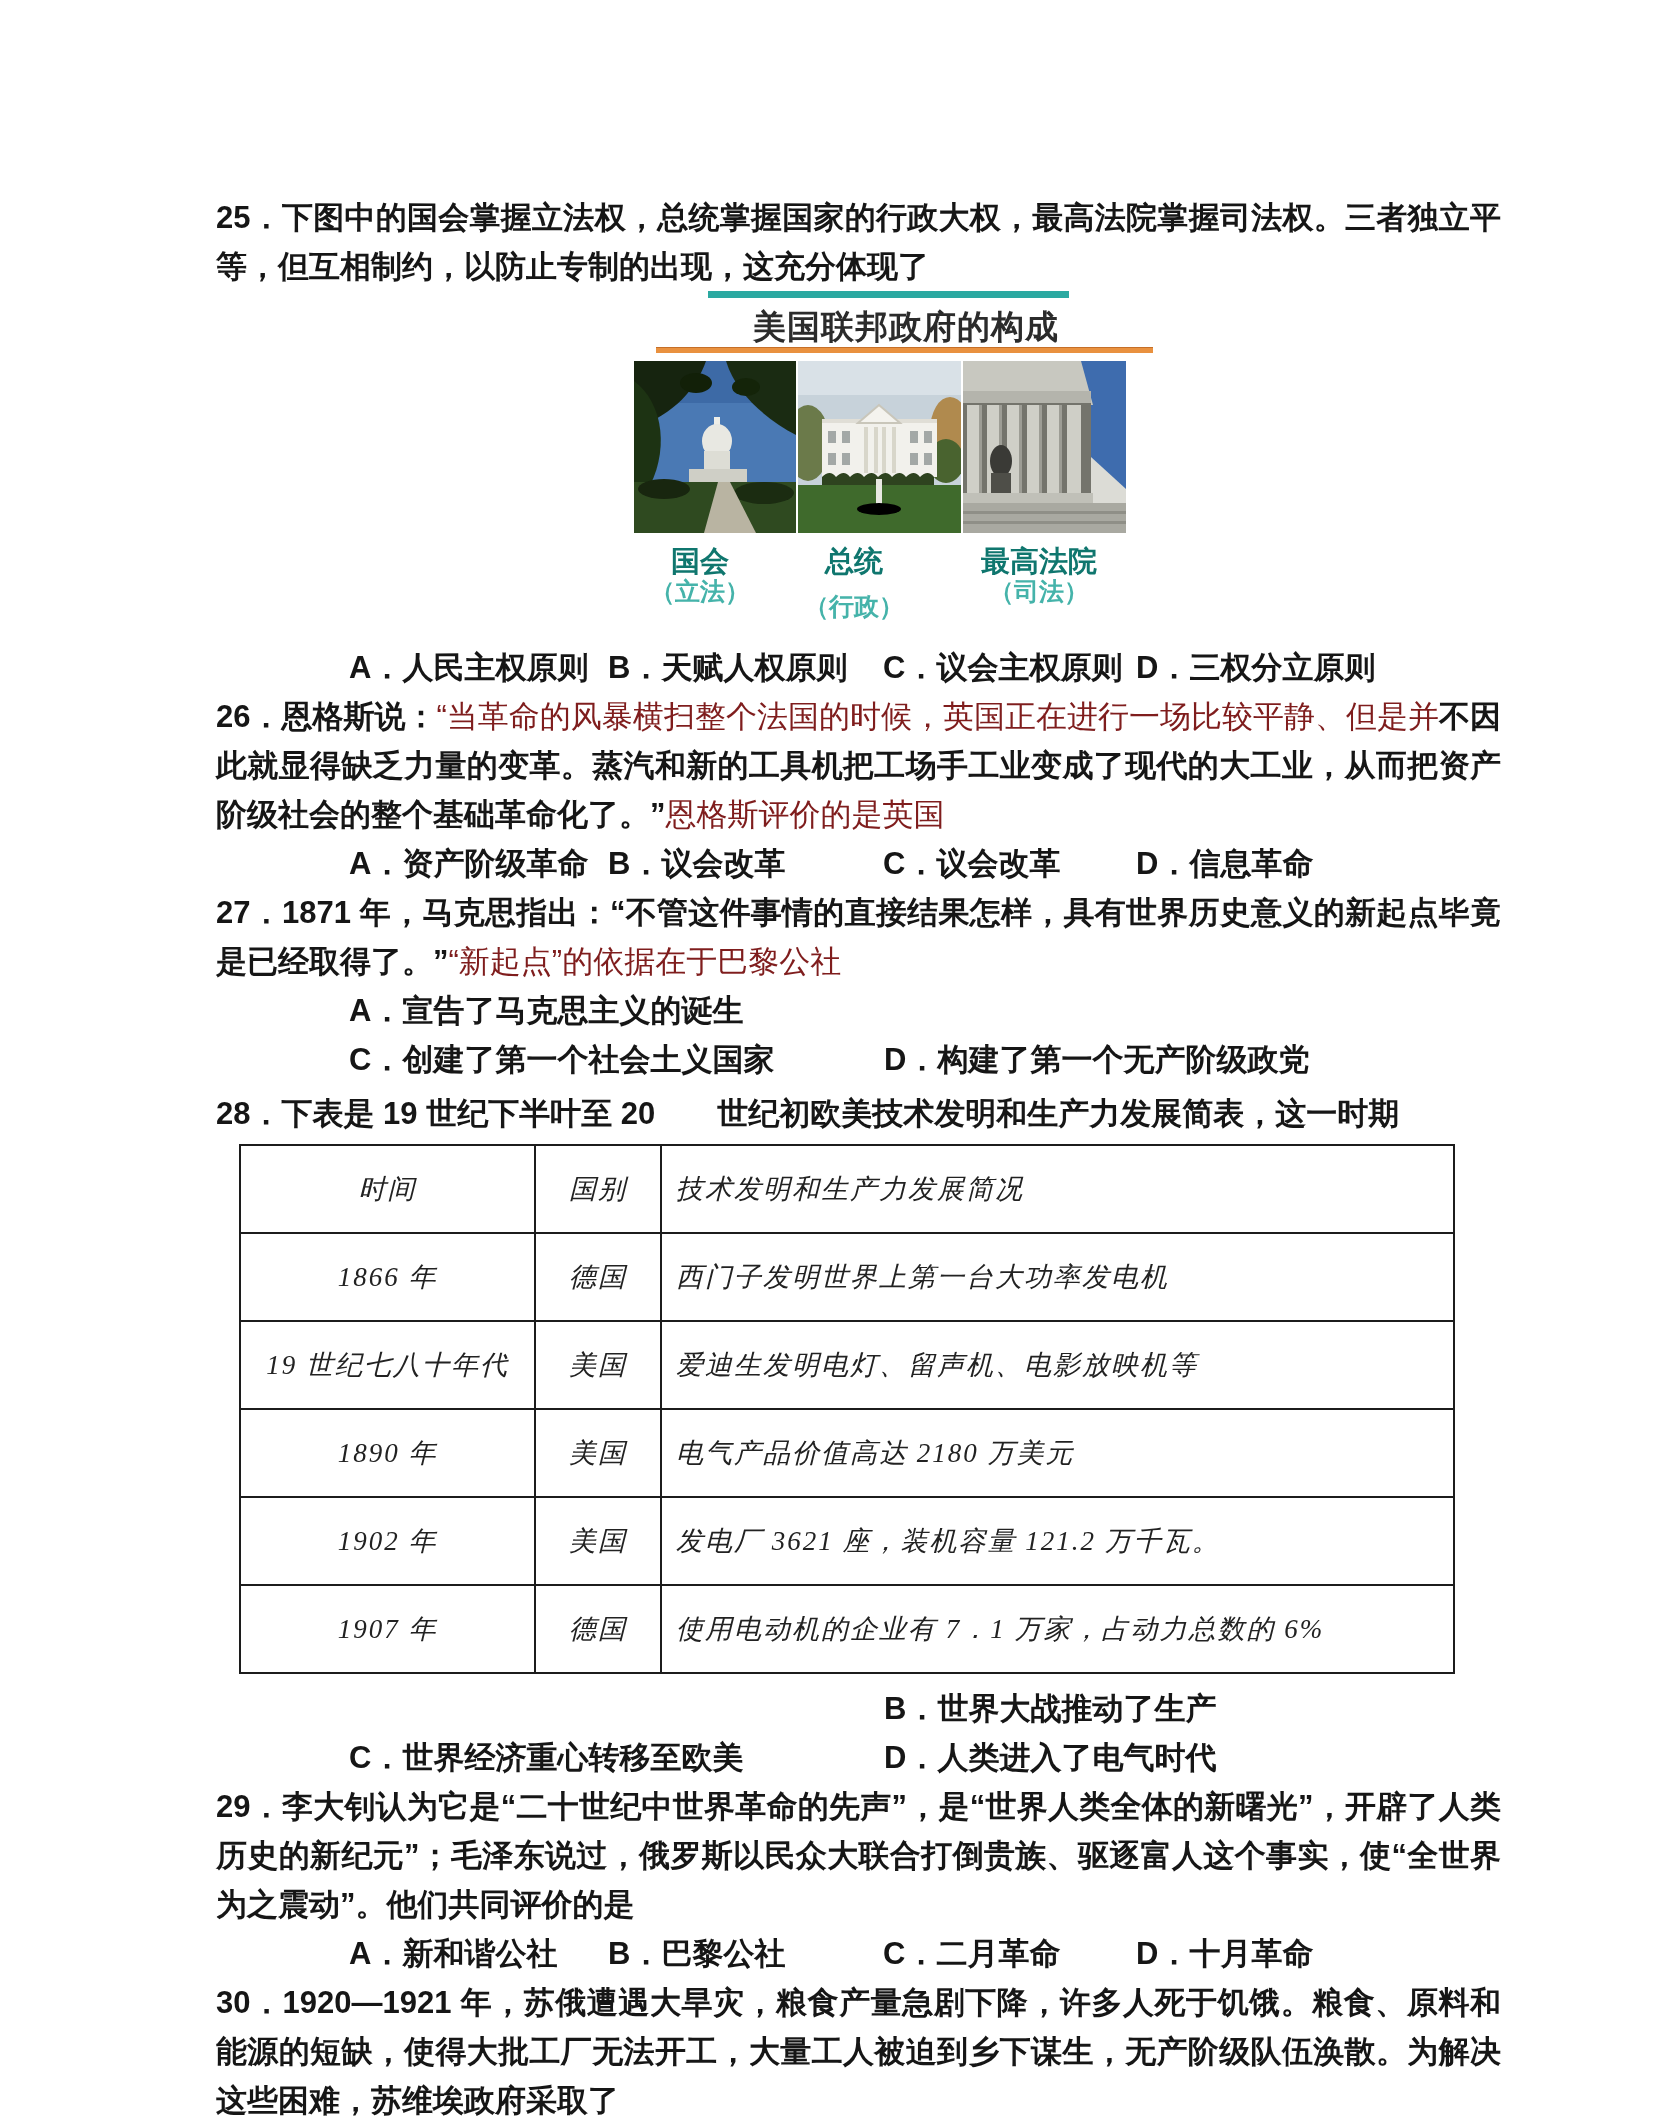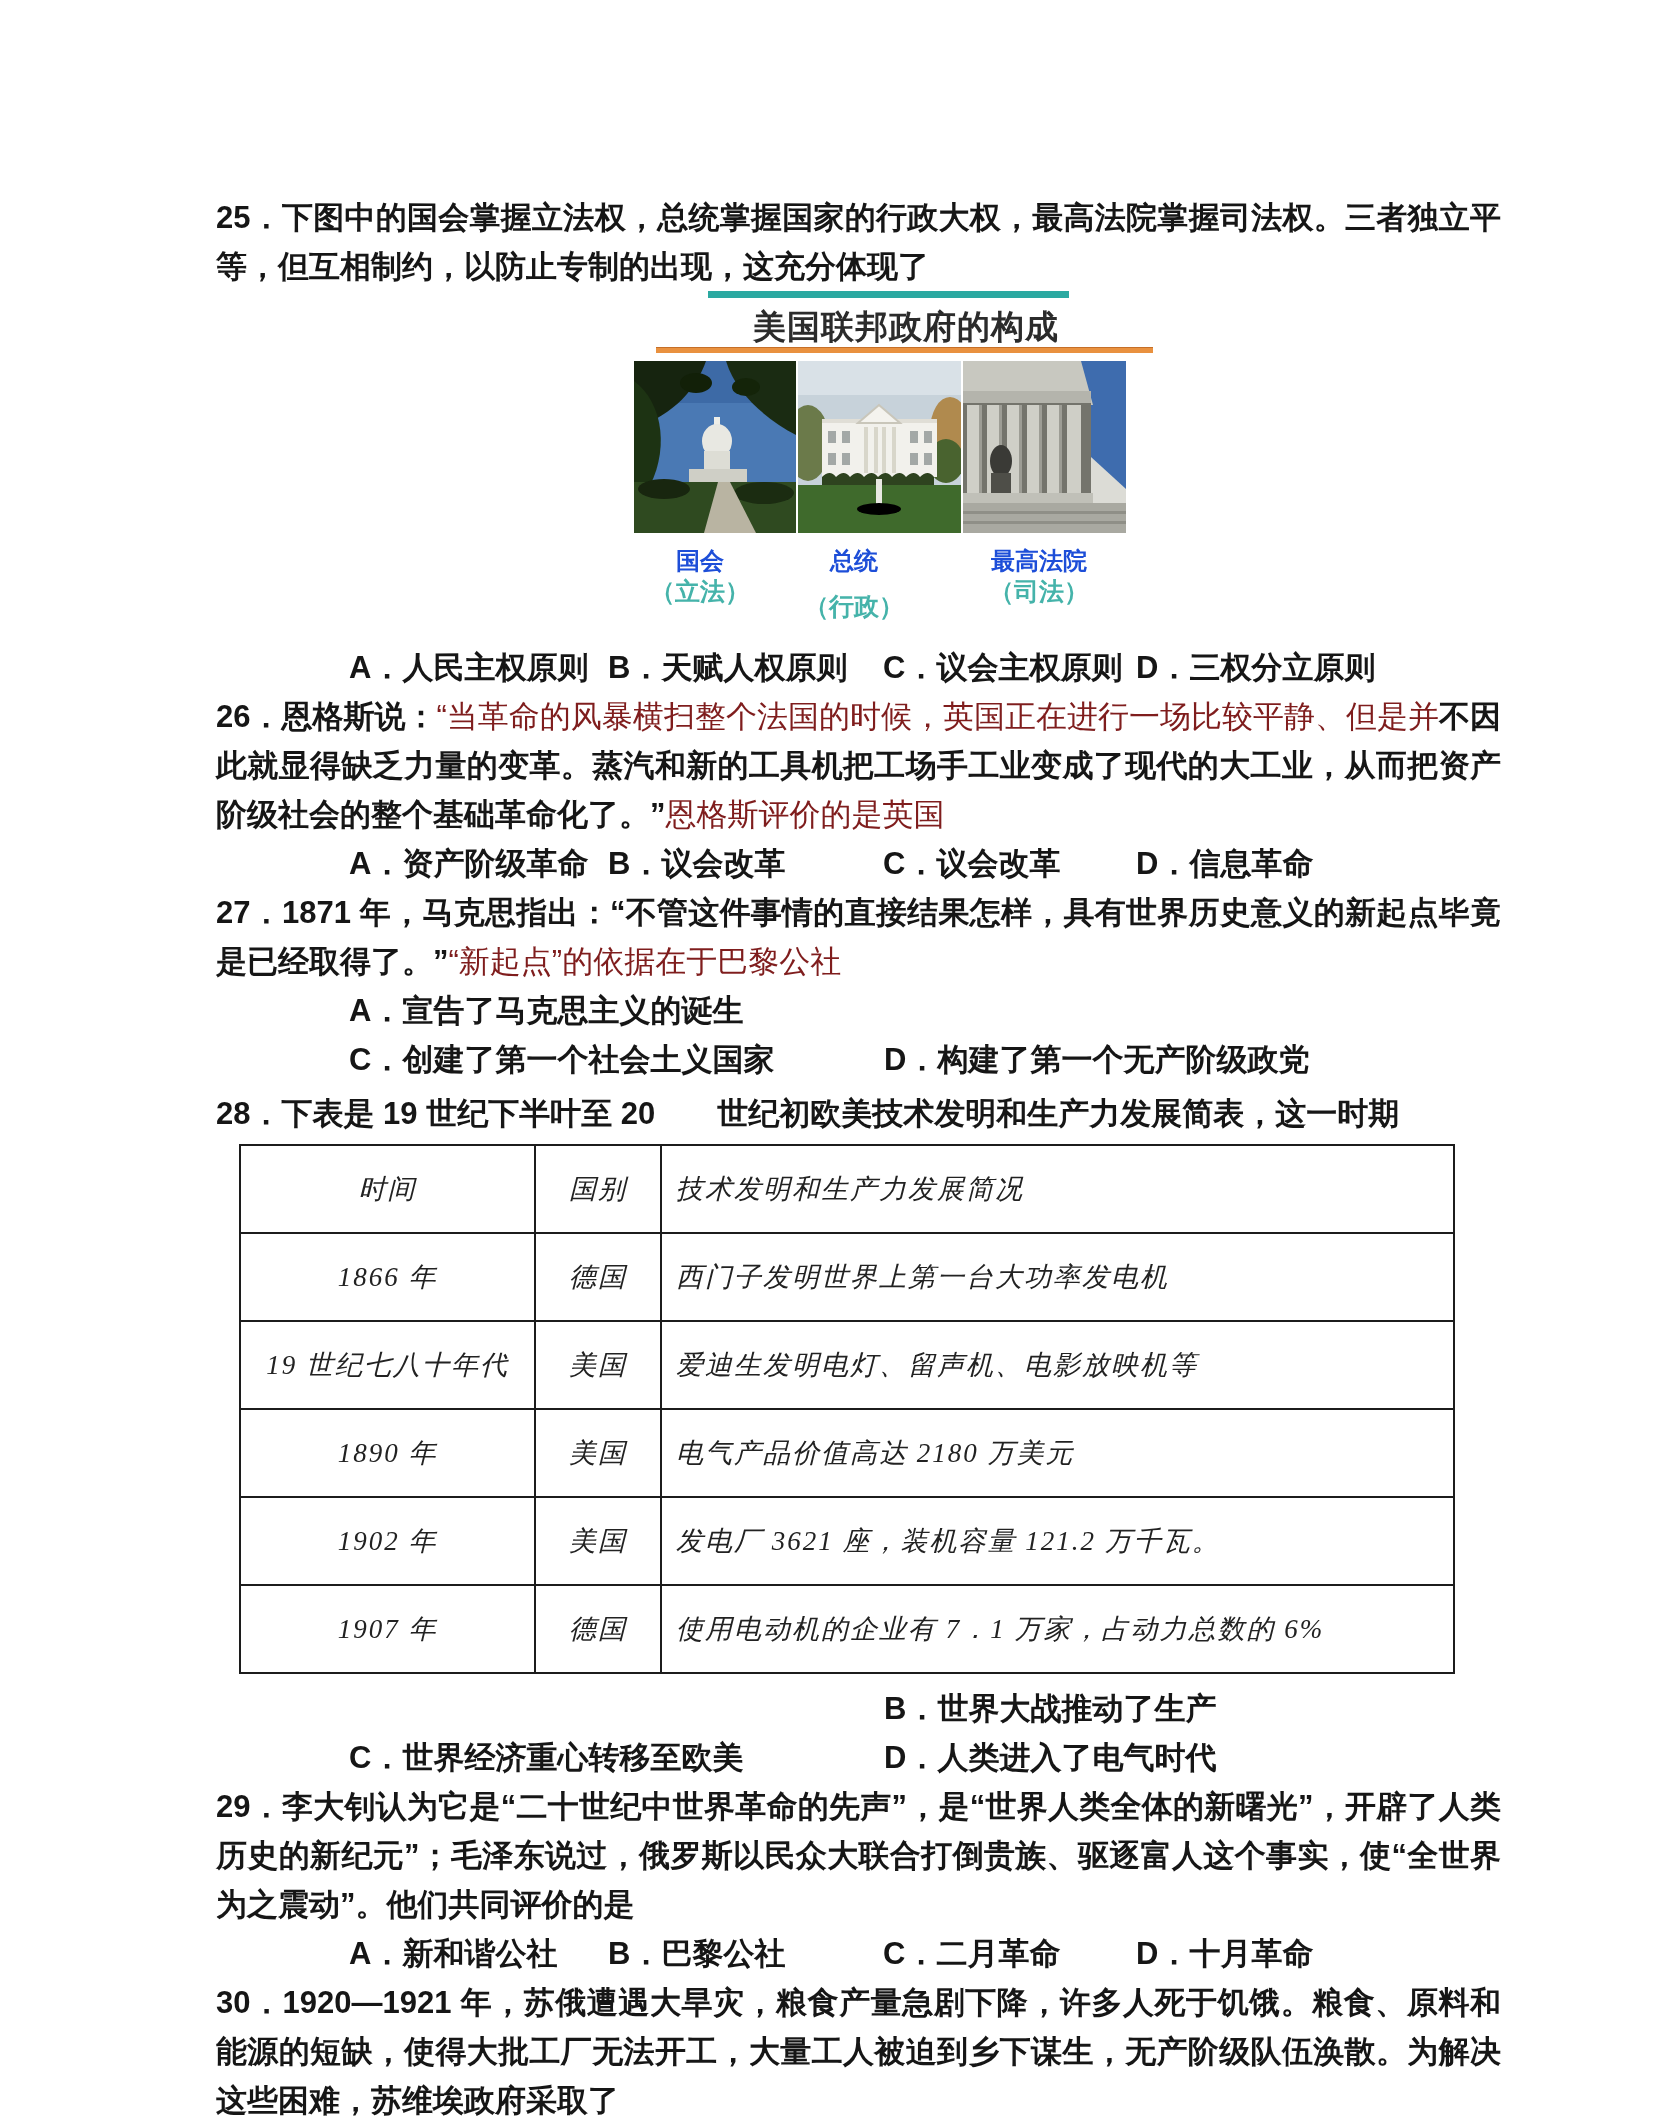--- a/index.html
+++ b/index.html
@@ -39,21 +39,21 @@
   .r2 .o1{left:133px}.r2 .o2{left:668px}
 
   
   .diagram{position:relative;height:352px;margin:0;}
   .teal-line{position:absolute;left:492px;top:0;width:361px;height:7px;background:var(--teal);}
   .diagram-title{position:absolute;left:537px;top:14px;font-size:33px;font-weight:700;color:#2b2b2b;white-space:nowrap;letter-spacing:1px;}
   .orange-line{position:absolute;left:440px;top:56px;width:497px;height:5px;background:var(--orange);border-top:1px solid #c56f28;}
   .photos{position:absolute;left:418px;top:70px;display:flex;gap:2px;}
   .photos svg{display:block;}
   .diag-label{position:absolute;top:255px;text-align:center;line-height:30px;}
-  .diag-label .nm{font-size:24px;font-weight:700;color:#1d4ed8;}
+  .diag-label .nm{font-size:29px;font-weight:700;color:#0f766e;}
   .diag-label .role{font-size:25px;font-weight:700;color:var(--accent);}
   .lab1{left:414px;width:140px;}
   .lab2{left:568px;width:140px;}
   .lab3{left:738px;width:170px;}
   .lab2 .role{display:inline-block;margin-top:15px;}
 
   
   .q28-tablewrap{margin:10px 0 10px 23px;}
   table.datatable{
     width:1216px;

